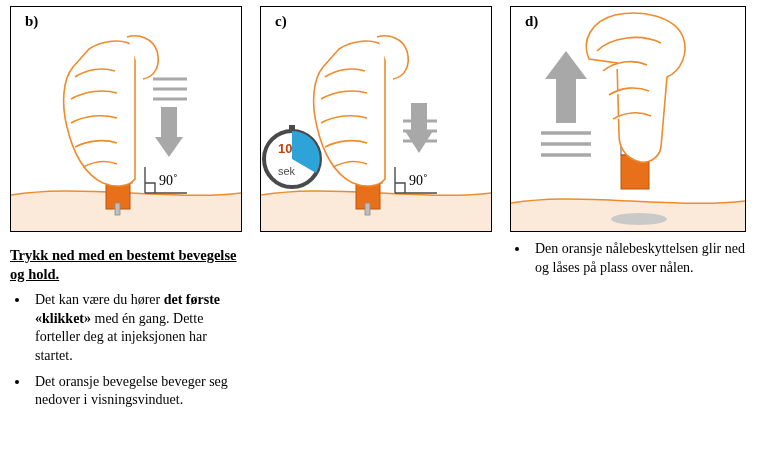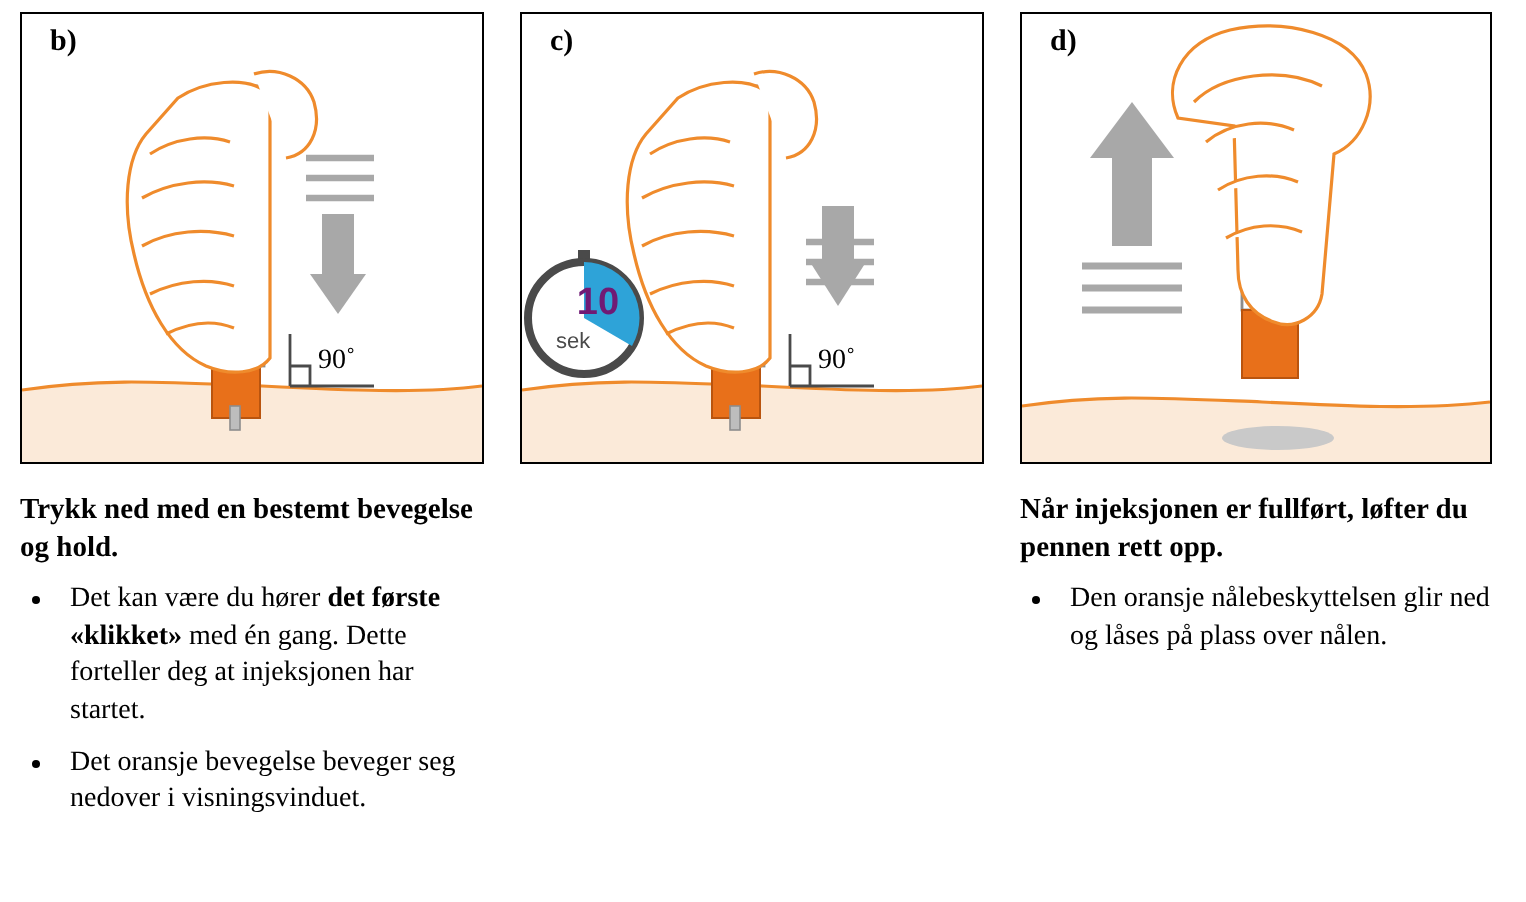--- a/index.html
+++ b/index.html
@@ -53,20 +53,21 @@
     letter-spacing: 0;
   }
 
   
   .caption {
     margin-top: 14px;
     font-family: "Liberation Serif", serif;
     font-size: 14.5px;
     font-weight: bold;
     line-height: 1.28;
+    text-decoration: underline;
   }
   ul.bullets {
     margin: 8px 0 0 0;
     padding-left: 20px;
     font-family: "Liberation Serif", serif;
     font-size: 14px;
     line-height: 1.33;
   }
   ul.bullets li {
     margin-bottom: 7px;
@@ -173,21 +174,21 @@
             <rect x="150" y="96" width="16" height="30" fill="#a8a8a8"></rect>
             <polygon points="144,124 172,124 158,146" fill="#a8a8a8"></polygon>
           </g>
 
           <g stroke="#4a4a4a" stroke-width="1.4" fill="none">
             <line x1="134" y1="186" x2="134" y2="160"></line>
             <line x1="134" y1="186" x2="176" y2="186"></line>
             <path d="M134 176 L144 176 L144 186"></path>
           </g>
         </svg>
-        <div style="position:absolute; left:17px; top:134px; width:42px; text-align:center; font-family:'Liberation Sans',sans-serif; font-size:19px; font-weight:bold; color:#701a75;">10</div>
+        <div style="position:absolute; left:17px; top:134px; width:42px; text-align:left; font-family:'Liberation Sans',sans-serif; font-size:13px; font-weight:bold; color:#c2410c;">10</div>
         <div style="position:absolute; left:17px; top:158px; width:42px; font-family:'Liberation Sans',sans-serif; font-size:11px; color:#4a4a4a;">sek</div>
         <div style="position:absolute; left:148px; top:166px; font-family:'Liberation Serif',serif; font-size:14px;">90˚</div>
       </div>
 
     </div>
 
     <div class="panel wide">
       <div class="illus">
         <span class="panel-letter">d)</span>
         <svg width="234" height="224" viewBox="0 0 234 224">
@@ -212,20 +213,19 @@
             <rect x="45" y="72" width="20" height="44" fill="#a8a8a8"></rect>
           </g>
           <g stroke="#a8a8a8" stroke-width="3.4">
             <line x1="30" y1="126" x2="80" y2="126"></line>
             <line x1="30" y1="137" x2="80" y2="137"></line>
             <line x1="30" y1="148" x2="80" y2="148"></line>
           </g>
         </svg>
       </div>
 
-      <div class="caption">Når injeksjonen er fullført, løfter du pennen rett opp.</div>
       <ul class="bullets">
         <li><span><span>Den oransje nålebeskyttelsen glir ned og låses på plass over nålen.</span></span></li>
       </ul>
     </div>
 
   </div>
 </div>
 
 </body></html>

